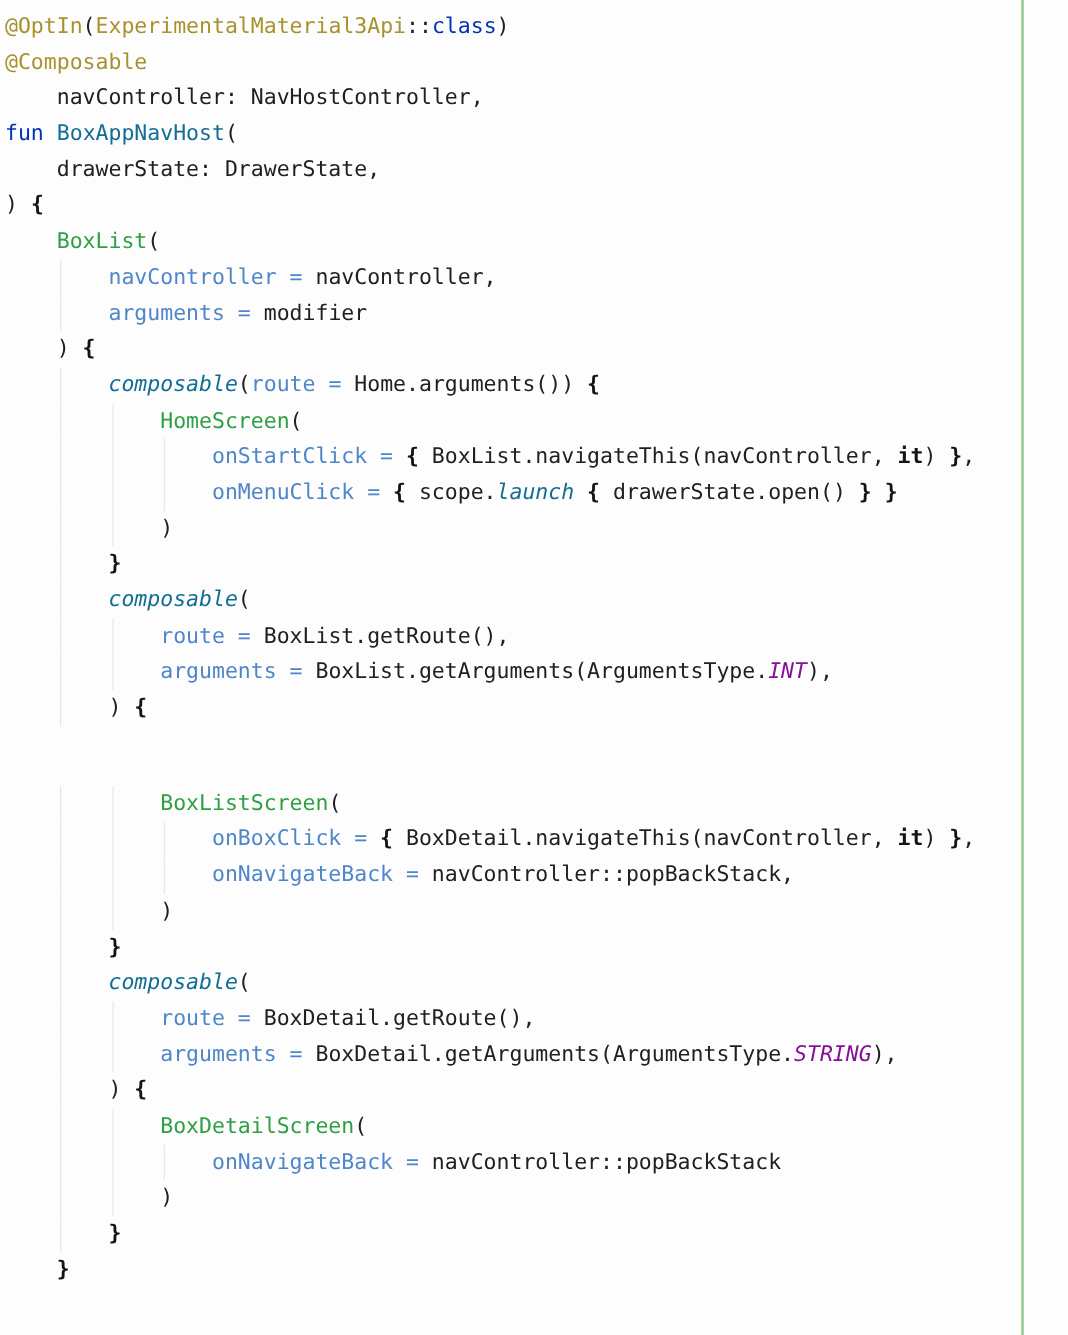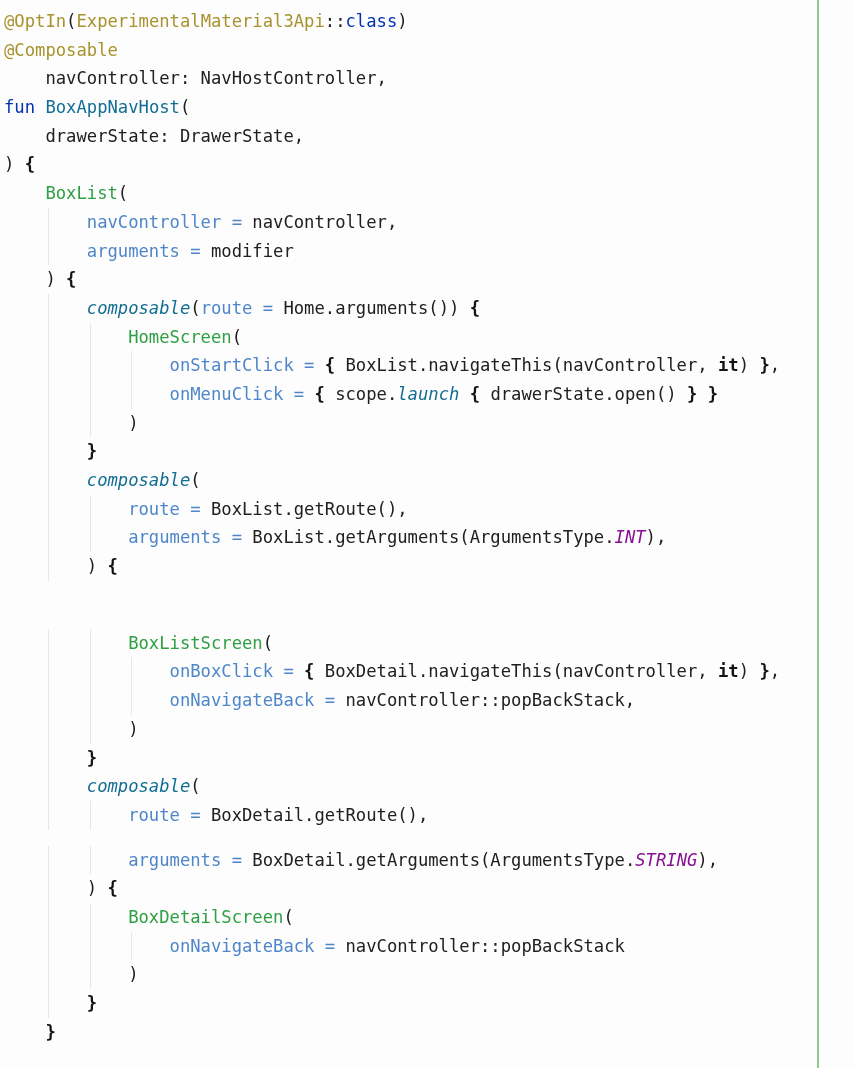--- a/index.html
+++ b/index.html
@@ -77,21 +77,21 @@
       <div class="line" style="padding-left: calc(12ch);"><span class="indent-guide" style="left: calc(4ch + 3px);"></span><span class="indent-guide" style="left: calc(8ch + 3px);"></span><span class="tok-blue">route = </span><span class="tok-plain">BoxList.getRoute(),</span></div>
       <div class="line" style="padding-left: calc(12ch);"><span class="indent-guide" style="left: calc(4ch + 3px);"></span><span class="indent-guide" style="left: calc(8ch + 3px);"></span><span class="tok-blue">arguments = </span><span class="tok-plain">BoxList.getArguments(ArgumentsType.</span><span class="tok-purple">INT</span><span class="tok-plain">),</span></div>
       <div class="line" style="padding-left: calc(8ch);"><span class="indent-guide" style="left: calc(4ch + 3px);"></span><span class="tok-plain">) </span><span class="tok-bold">{</span></div>
       <div class="line" style="padding-left: calc(12ch); margin-top: 48px;"><span class="indent-guide" style="left: calc(4ch + 3px);"></span><span class="indent-guide" style="left: calc(8ch + 3px);"></span><span class="tok-green">BoxListScreen</span><span class="tok-plain">(</span></div>
       <div class="line" style="padding-left: calc(16ch);"><span class="indent-guide" style="left: calc(4ch + 3px);"></span><span class="indent-guide" style="left: calc(8ch + 3px);"></span><span class="indent-guide" style="left: calc(12ch + 3px);"></span><span class="tok-blue">onBoxClick = </span><span class="tok-bold">{</span><span class="tok-plain"> BoxDetail.navigateThis(navController, </span><span class="tok-bold">it</span><span class="tok-plain">) </span><span class="tok-bold">}</span><span class="tok-plain">,</span></div>
       <div class="line" style="padding-left: calc(16ch);"><span class="indent-guide" style="left: calc(4ch + 3px);"></span><span class="indent-guide" style="left: calc(8ch + 3px);"></span><span class="indent-guide" style="left: calc(12ch + 3px);"></span><span class="tok-blue">onNavigateBack = </span><span class="tok-plain">navController::popBackStack,</span></div>
       <div class="line" style="padding-left: calc(12ch);"><span class="indent-guide" style="left: calc(4ch + 3px);"></span><span class="indent-guide" style="left: calc(8ch + 3px);"></span><span class="tok-plain">)</span></div>
       <div class="line" style="padding-left: calc(8ch);"><span class="indent-guide" style="left: calc(4ch + 3px);"></span><span class="tok-bold">}</span></div>
       <div class="line" style="padding-left: calc(8ch);"><span class="indent-guide" style="left: calc(4ch + 3px);"></span><span class="tok-call-italic">composable</span><span class="tok-plain">(</span></div>
       <div class="line" style="padding-left: calc(12ch);"><span class="indent-guide" style="left: calc(4ch + 3px);"></span><span class="indent-guide" style="left: calc(8ch + 3px);"></span><span class="tok-blue">route = </span><span class="tok-plain">BoxDetail.getRoute(),</span></div>
-      <div class="line" style="padding-left: calc(12ch); margin-top: 16px;"><span class="indent-guide" style="left: calc(4ch + 3px);"></span><span class="indent-guide" style="left: calc(8ch + 3px);"></span><span class="tok-blue">arguments = </span><span class="tok-plain">BoxDetail.getArguments(ArgumentsType.</span><span class="tok-purple">STRING</span><span class="tok-plain">),</span></div>
+      <div class="line" style="padding-left: calc(12ch);"><span class="indent-guide" style="left: calc(4ch + 3px);"></span><span class="indent-guide" style="left: calc(8ch + 3px);"></span><span class="tok-blue">arguments = </span><span class="tok-plain">BoxDetail.getArguments(ArgumentsType.</span><span class="tok-purple">STRING</span><span class="tok-plain">),</span></div>
       <div class="line" style="padding-left: calc(8ch);"><span class="indent-guide" style="left: calc(4ch + 3px);"></span><span class="tok-plain">) </span><span class="tok-bold">{</span></div>
       <div class="line" style="padding-left: calc(12ch);"><span class="indent-guide" style="left: calc(4ch + 3px);"></span><span class="indent-guide" style="left: calc(8ch + 3px);"></span><span class="tok-green">BoxDetailScreen</span><span class="tok-plain">(</span></div>
       <div class="line" style="padding-left: calc(16ch);"><span class="indent-guide" style="left: calc(4ch + 3px);"></span><span class="indent-guide" style="left: calc(8ch + 3px);"></span><span class="indent-guide" style="left: calc(12ch + 3px);"></span><span class="tok-blue">onNavigateBack = </span><span class="tok-plain">navController::popBackStack</span></div>
       <div class="line" style="padding-left: calc(12ch);"><span class="indent-guide" style="left: calc(4ch + 3px);"></span><span class="indent-guide" style="left: calc(8ch + 3px);"></span><span class="tok-plain">)</span></div>
       <div class="line" style="padding-left: calc(8ch);"><span class="indent-guide" style="left: calc(4ch + 3px);"></span><span class="tok-bold">}</span></div>
       <div class="line" style="padding-left: calc(4ch);"><span class="tok-bold">}</span></div>
     </div>
 </div>
 
 </body></html>

